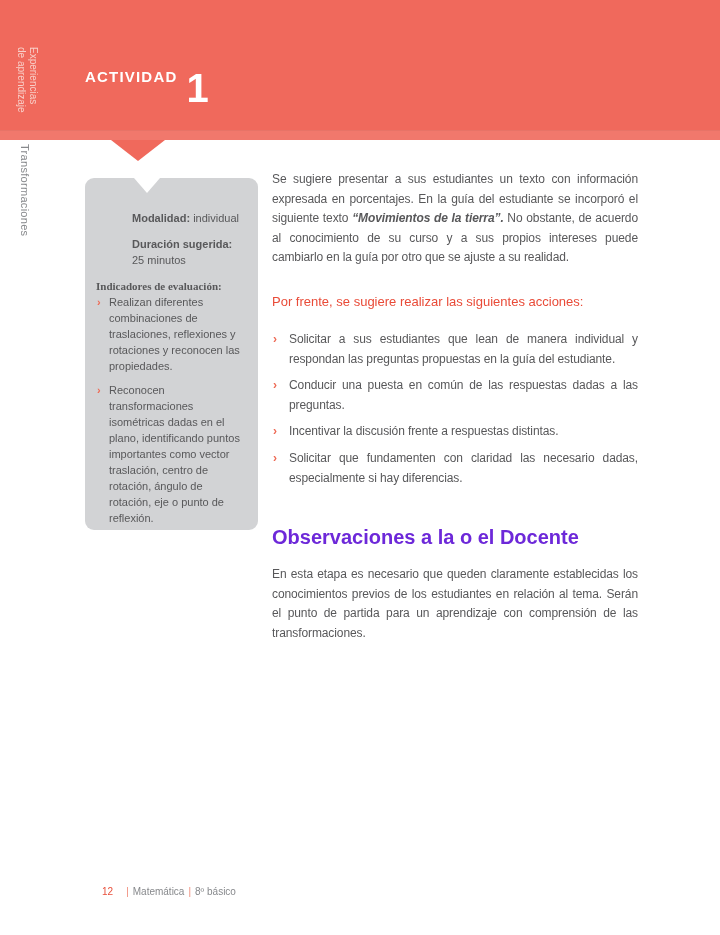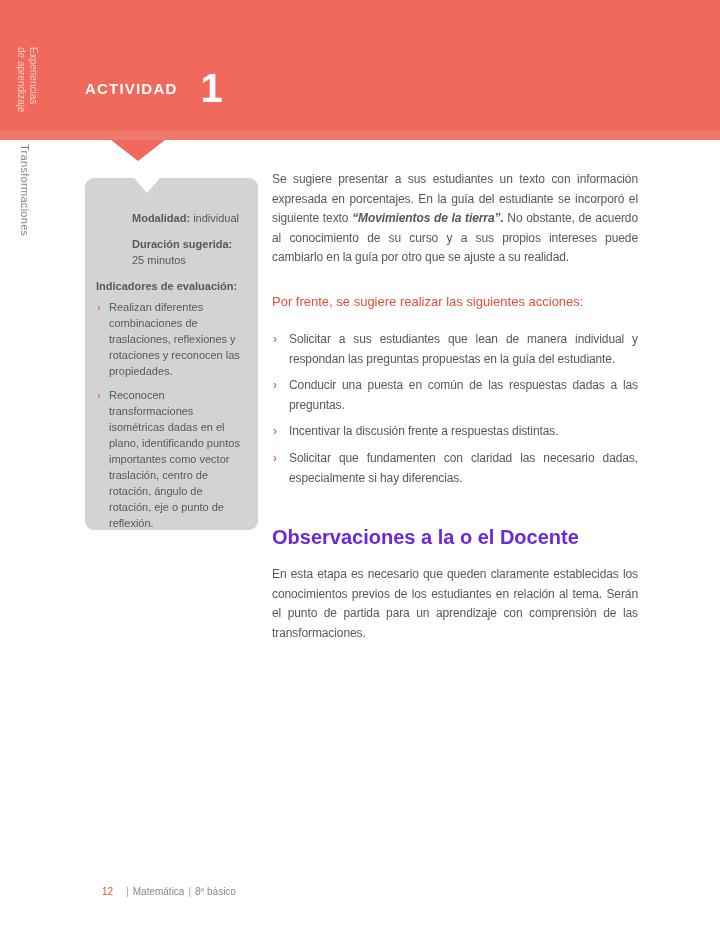--- a/index.html
+++ b/index.html
@@ -8,21 +8,21 @@
     position:relative; width:720px; height:935px; background:#ffffff;
     overflow:hidden; font-family:"Liberation Sans", sans-serif;
   }
 
   
   .band { position:absolute; left:0; top:0; width:720px; height:140px; background:#f0695c; }
   .band-strip { position:absolute; left:0; top:130px; width:720px; height:10px; background:rgba(255,255,255,0.10); border-top:1px solid rgba(0,0,0,0.04); }
   .band-arrow { position:absolute; left:111px; top:140px; width:0; height:0;
     border-left:27px solid transparent; border-right:27px solid transparent; border-top:21px solid #f0695c; }
 
-  .activity { position:absolute; left:85px; top:68px; display:flex; align-items:center; gap:23px; color:#ffffff; }
+  .activity { position:absolute; left:85px; top:68px; display:flex; align-items:flex-start; gap:9px; color:#ffffff; }
   .activity-label { font-size:15px; font-weight:bold; letter-spacing:1.2px; }
   .activity-number { font-size:40px; font-weight:bold; line-height:1; }
 
   
   .spine-top {
     position:absolute; left:39px; top:47px; transform:rotate(90deg); transform-origin:top left;
     font-size:10px; line-height:12px; color:#f8cfc8; white-space:nowrap;
   }
   .spine-bottom {
     position:absolute; left:31px; top:144px; transform:rotate(90deg); transform-origin:top left;
@@ -86,21 +86,21 @@
 
   <div class="sidebox">
     <p class="sb-block">
       <span class="sb-label">Modalidad:</span>
       <span>individual</span>
     </p>
     <p class="sb-block">
       <span class="sb-label">Duración sugerida:</span><br>
       <span>25 minutos</span>
     </p>
-    <p class="sb-label" style="margin-bottom:5px;">Indicadores de evaluación:</p>
+    <p class="sb-label" style="font-family:Liberation Serif, serif;">Indicadores de evaluación:</p>
     <ul class="sb-list">
       <li>
         <span class="mk">›</span>
         <span>Realizan diferentes combinaciones de traslaciones, reflexiones y rotaciones y reconocen las propiedades.</span>
       </li>
       <li>
         <span class="mk">›</span>
         <span>Reconocen transformaciones isométricas dadas en el plano, identificando puntos importantes como vector traslación, centro de rotación, ángulo de rotación, eje o punto de reflexión.</span>
       </li>
     </ul>

